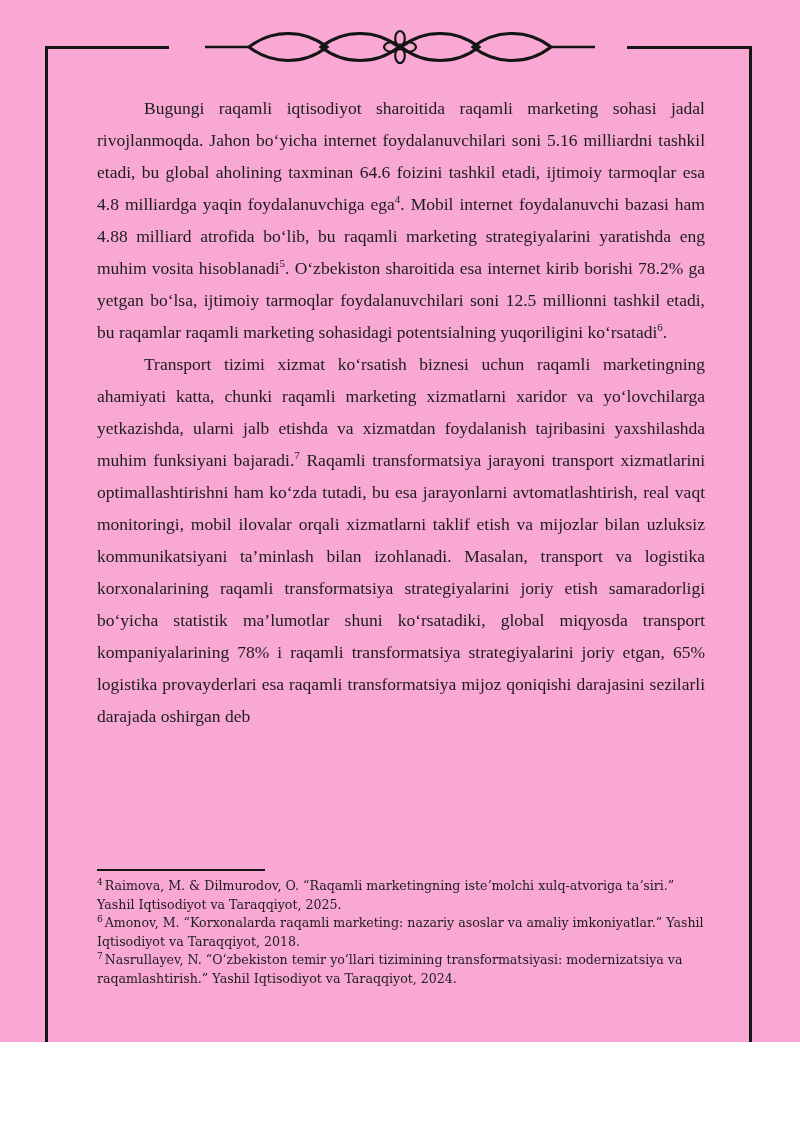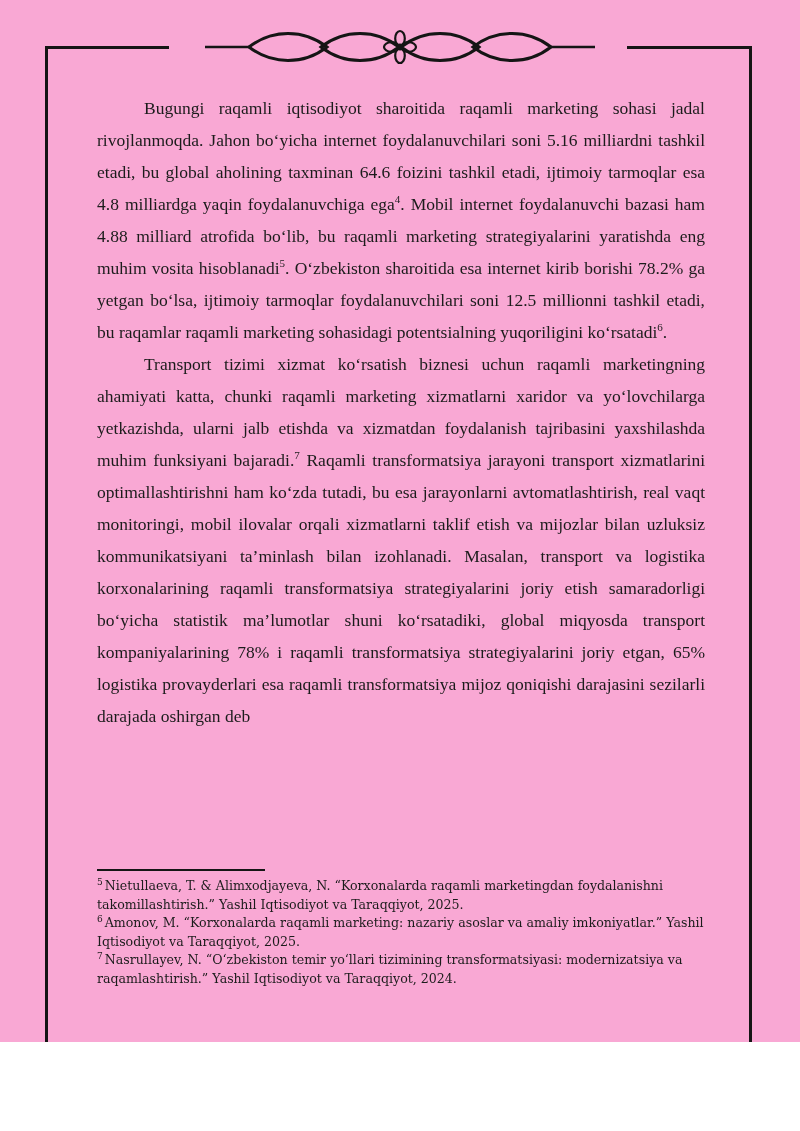--- a/index.html
+++ b/index.html
@@ -124,18 +124,18 @@
     </g>
   </svg>
 
   <main class="content">
     <p><span>Bugungi raqamli iqtisodiyot sharoitida raqamli marketing sohasi jadal rivojlanmoqda. Jahon boʻyicha internet foydalanuvchilari soni 5.16 milliardni tashkil etadi, bu global aholining taxminan 64.6 foizini tashkil etadi, ijtimoiy tarmoqlar esa 4.8 milliardga yaqin foydalanuvchiga ega</span><sup>4</sup><span>. Mobil internet foydalanuvchi bazasi ham 4.88 milliard atrofida boʻlib, bu raqamli marketing strategiyalarini yaratishda eng muhim vosita hisoblanadi</span><sup>5</sup><span>. Oʻzbekiston sharoitida esa internet kirib borishi 78.2% ga yetgan boʻlsa, ijtimoiy tarmoqlar foydalanuvchilari soni 12.5 millionni tashkil etadi, bu raqamlar raqamli marketing sohasidagi potentsialning yuqoriligini koʻrsatadi</span><sup>6</sup><span>.</span></p>
     <p><span>Transport tizimi xizmat koʻrsatish biznesi uchun raqamli marketingning ahamiyati katta, chunki raqamli marketing xizmatlarni xaridor va yoʻlovchilarga yetkazishda, ularni jalb etishda va xizmatdan foydalanish tajribasini yaxshilashda muhim funksiyani bajaradi.</span><sup>7</sup><span> Raqamli transformatsiya jarayoni transport xizmatlarini optimallashtirishni ham koʻzda tutadi, bu esa jarayonlarni avtomatlashtirish, real vaqt monitoringi, mobil ilovalar orqali xizmatlarni taklif etish va mijozlar bilan uzluksiz kommunikatsiyani taʼminlash bilan izohlanadi. Masalan, transport va logistika korxonalarining raqamli transformatsiya strategiyalarini joriy etish samaradorligi boʻyicha statistik maʼlumotlar shuni koʻrsatadiki, global miqyosda transport kompaniyalarining 78% i raqamli transformatsiya strategiyalarini joriy etgan, 65% logistika provayderlari esa raqamli transformatsiya mijoz qoniqishi darajasini sezilarli darajada oshirgan deb</span></p>
   </main>
 
   <footer class="footnotes">
     <div class="fn-sep"></div>
-    <div class="fn"><sup>5</sup><span>Nietullaeva, T. &amp; Alimxodjayeva, N. “Korxonalarda raqamli marketingdan foydalanishni takomillashtirish.” Yashil Iqtisodiyot va Taraqqiyot, 2025.</span></div>
-    <div class="fn"><sup>6</sup><span>Amonov, M. “Korxonalarda raqamli marketing: nazariy asoslar va amaliy imkoniyatlar.” Yashil Iqtisodiyot va Taraqqiyot, 2025.</span></div>
+    <div class="fn"><sup>4</sup><span>Raimova, M. &amp; Dilmurodov, O. “Raqamli marketingning isteʼmolchi xulq-atvoriga taʼsiri.” Yashil Iqtisodiyot va Taraqqiyot, 2025.</span></div>
+    <div class="fn"><sup>6</sup><span>Amonov, M. “Korxonalarda raqamli marketing: nazariy asoslar va amaliy imkoniyatlar.” Yashil Iqtisodiyot va Taraqqiyot, 2018.</span></div>
     <div class="fn"><sup>7</sup><span>Nasrullayev, N. “Oʻzbekiston temir yoʻllari tizimining transformatsiyasi: modernizatsiya va raqamlashtirish.” Yashil Iqtisodiyot va Taraqqiyot, 2024.</span></div>
   </footer>
 
 </div>
 
 </body></html>

